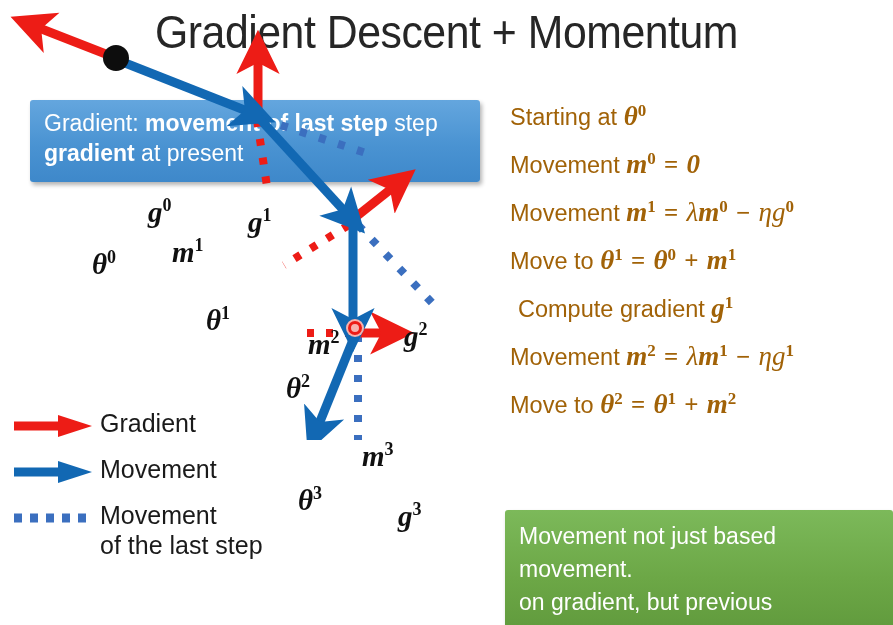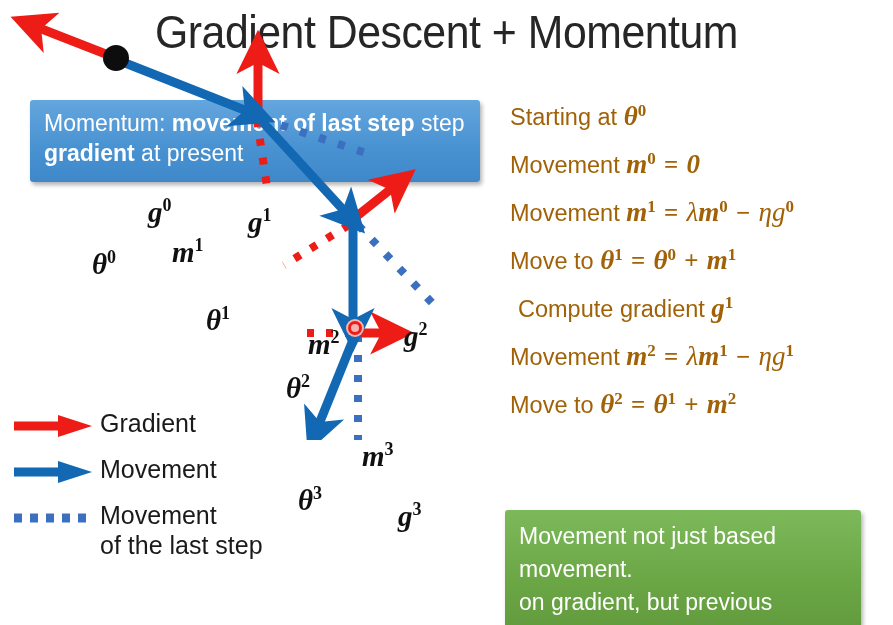--- a/index.html
+++ b/index.html
@@ -28,21 +28,21 @@
     padding:8px 12px 8px 14px;box-sizing:border-box;
   }
   .callout span{display:inline;}
   #blue-box{
     left:30px;top:100px;width:450px;height:82px;
     background:linear-gradient(180deg,#64A6DE 0%,#4A93D2 55%,#3E88CA 100%);
     font-size:23px;line-height:30px;
   }
   #blue-box .b{font-weight:bold;}
   #green-box{
-    left:505px;top:510px;width:356px;height:115px;
+    left:505px;top:510px;width:388px;height:115px;
     background:linear-gradient(180deg,#7CB95A 0%,#6CA746 60%,#629C3E 100%);
     font-size:23px;line-height:33px;border-radius:3px 3px 0 0;
     padding-top:10px;
   }
 
   
   #equations{position:absolute;left:510px;top:92px;width:383px;}
   .eq{
     height:48px;font-size:23.5px;line-height:48px;white-space:nowrap;color:#a16207;
   }
@@ -88,21 +88,21 @@
   .dlabel .s{font-size:18px;vertical-align:super;font-style:normal;line-height:0;}
 </style>
 </head>
 <body>
 
 <div id="slide">
 
   <div class="title">Gradient Descent + Momentum</div>
 
   <div class="callout" id="blue-box">
-    <span>Momentum: </span><span class="b">movement of last step</span><span> step </span><span class="b">gradient</span><span> at present</span>
+    <span>Gradient: </span><span class="b">movement of last step</span><span> step </span><span class="b">gradient</span><span> at present</span>
   </div>
 
   <div class="callout" id="green-box">
     <div>Movement not just based</div>
     <div>movement.</div>
     <div>on gradient, but previous</div>
   </div>
 
   <div id="equations">
       <div class="eq"><span>Starting at </span><span class="mv">θ</span><span class="sup">0</span></div>

